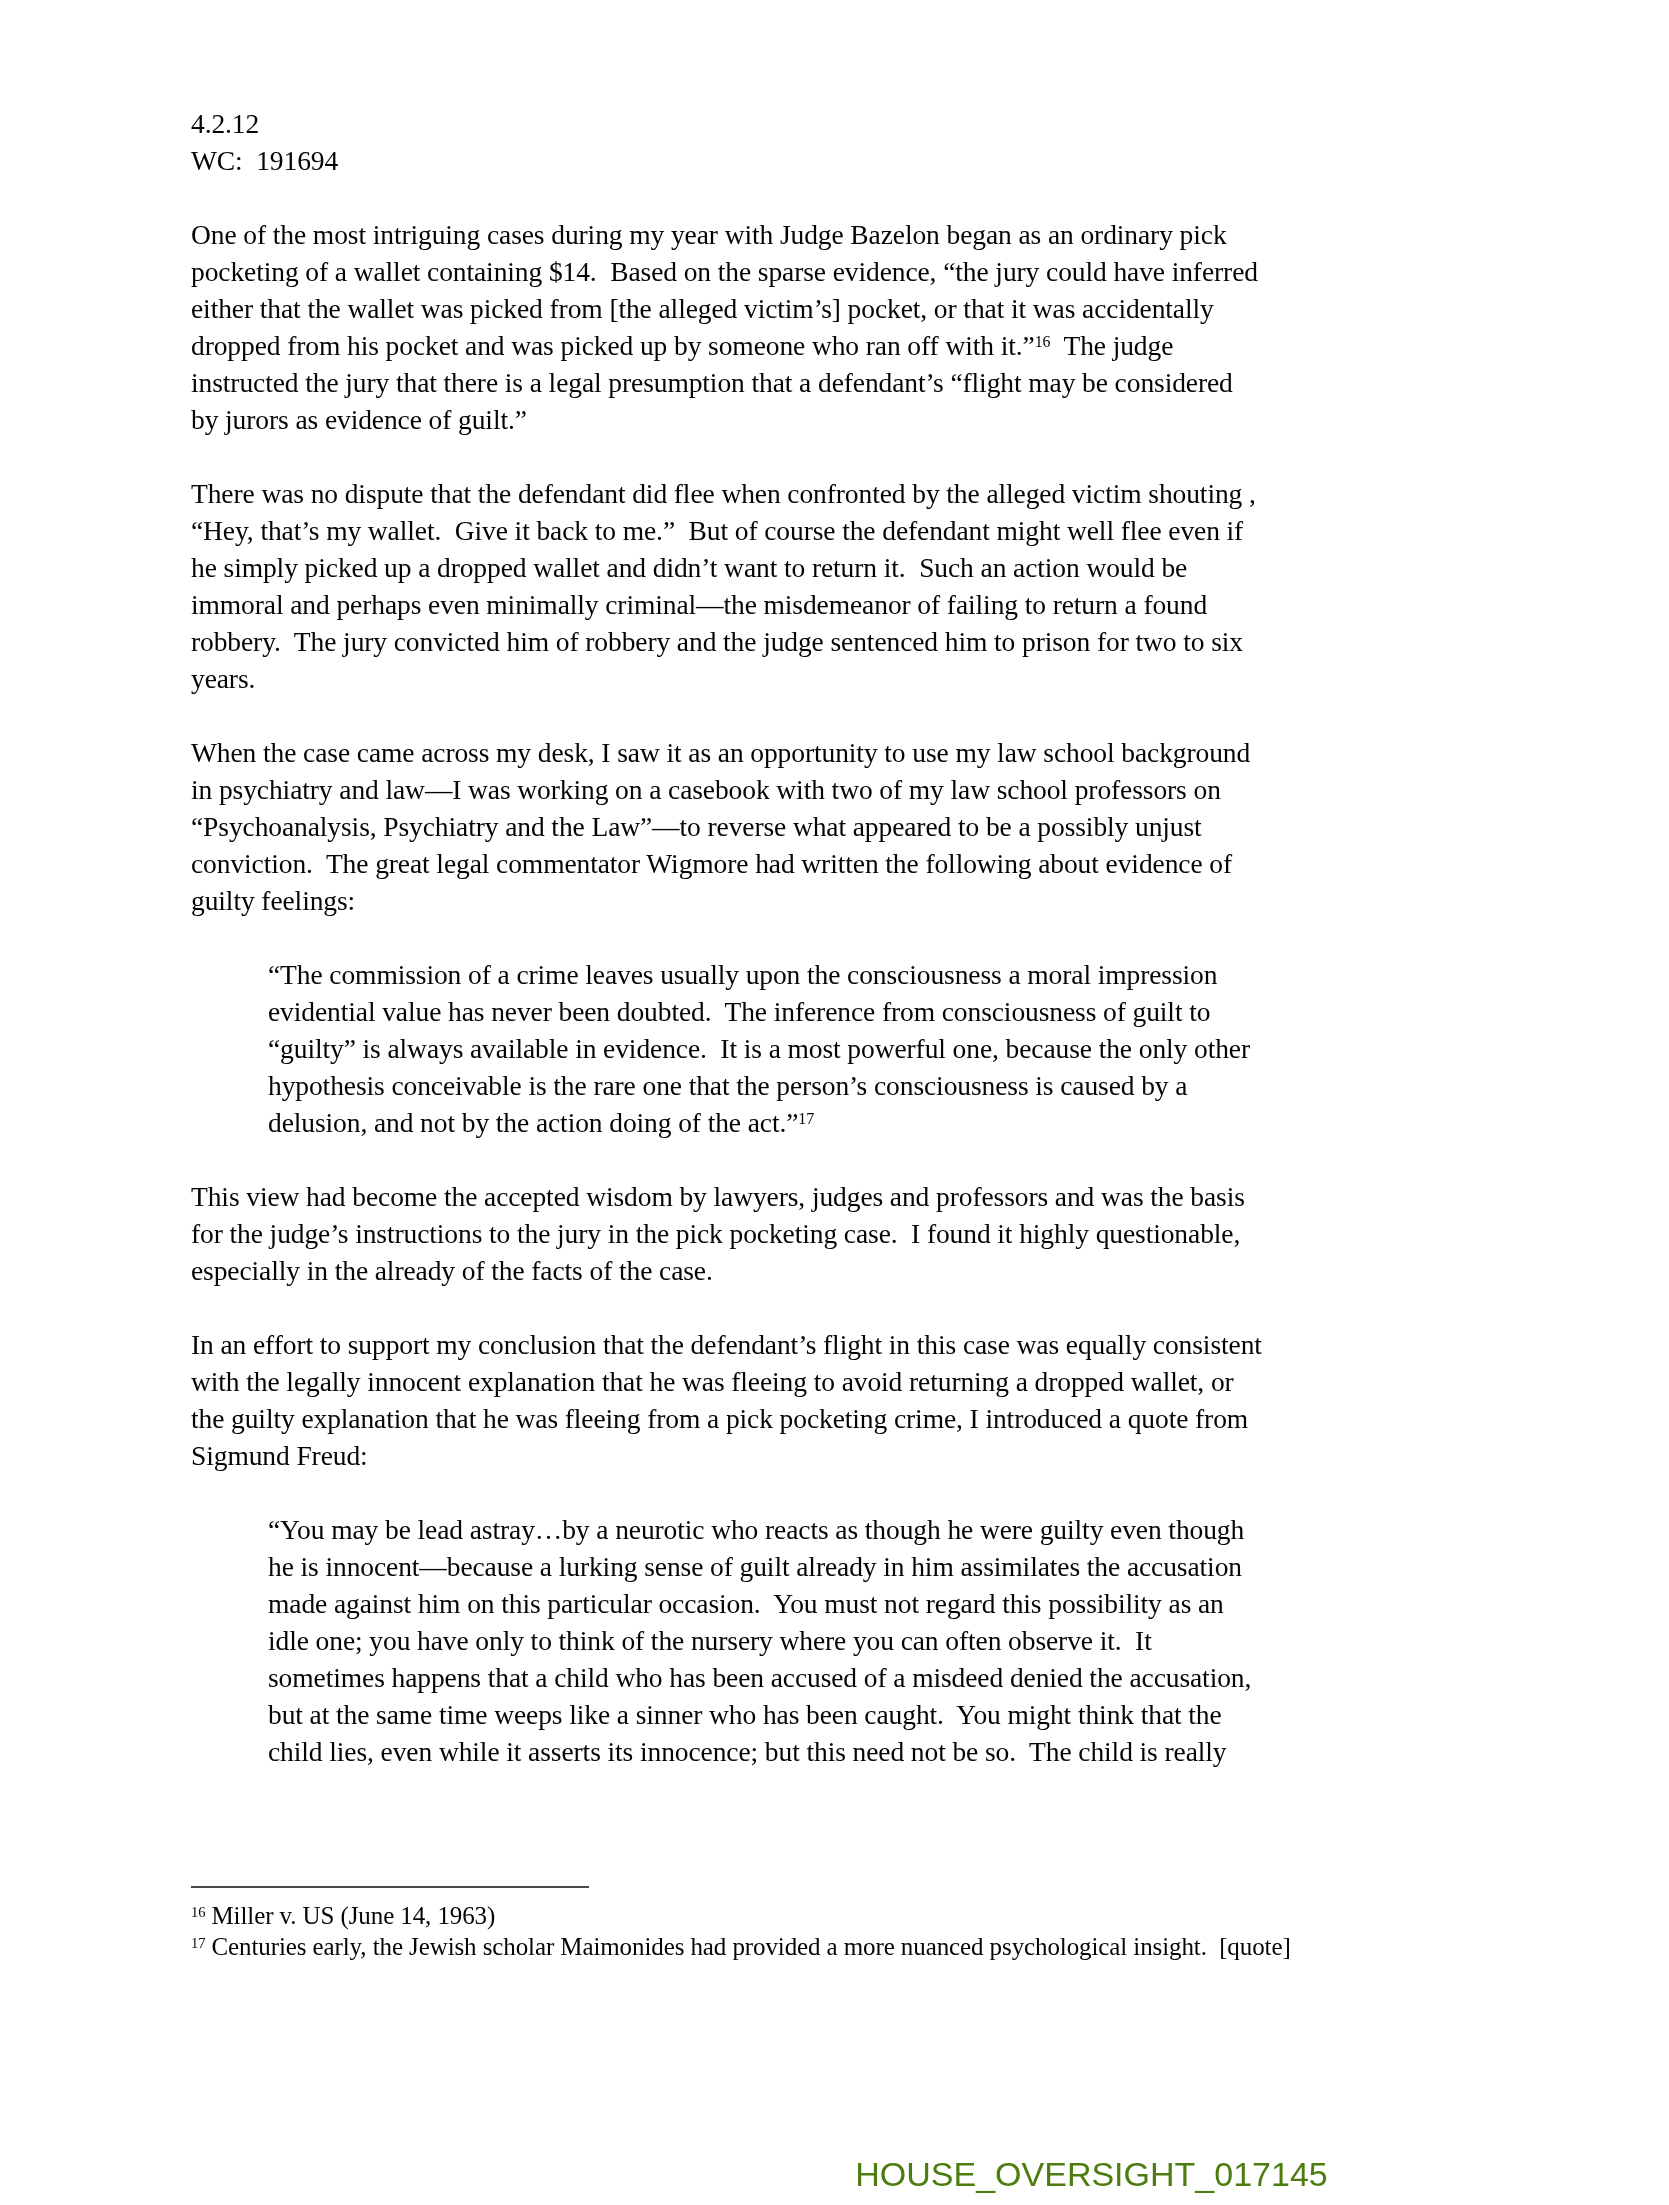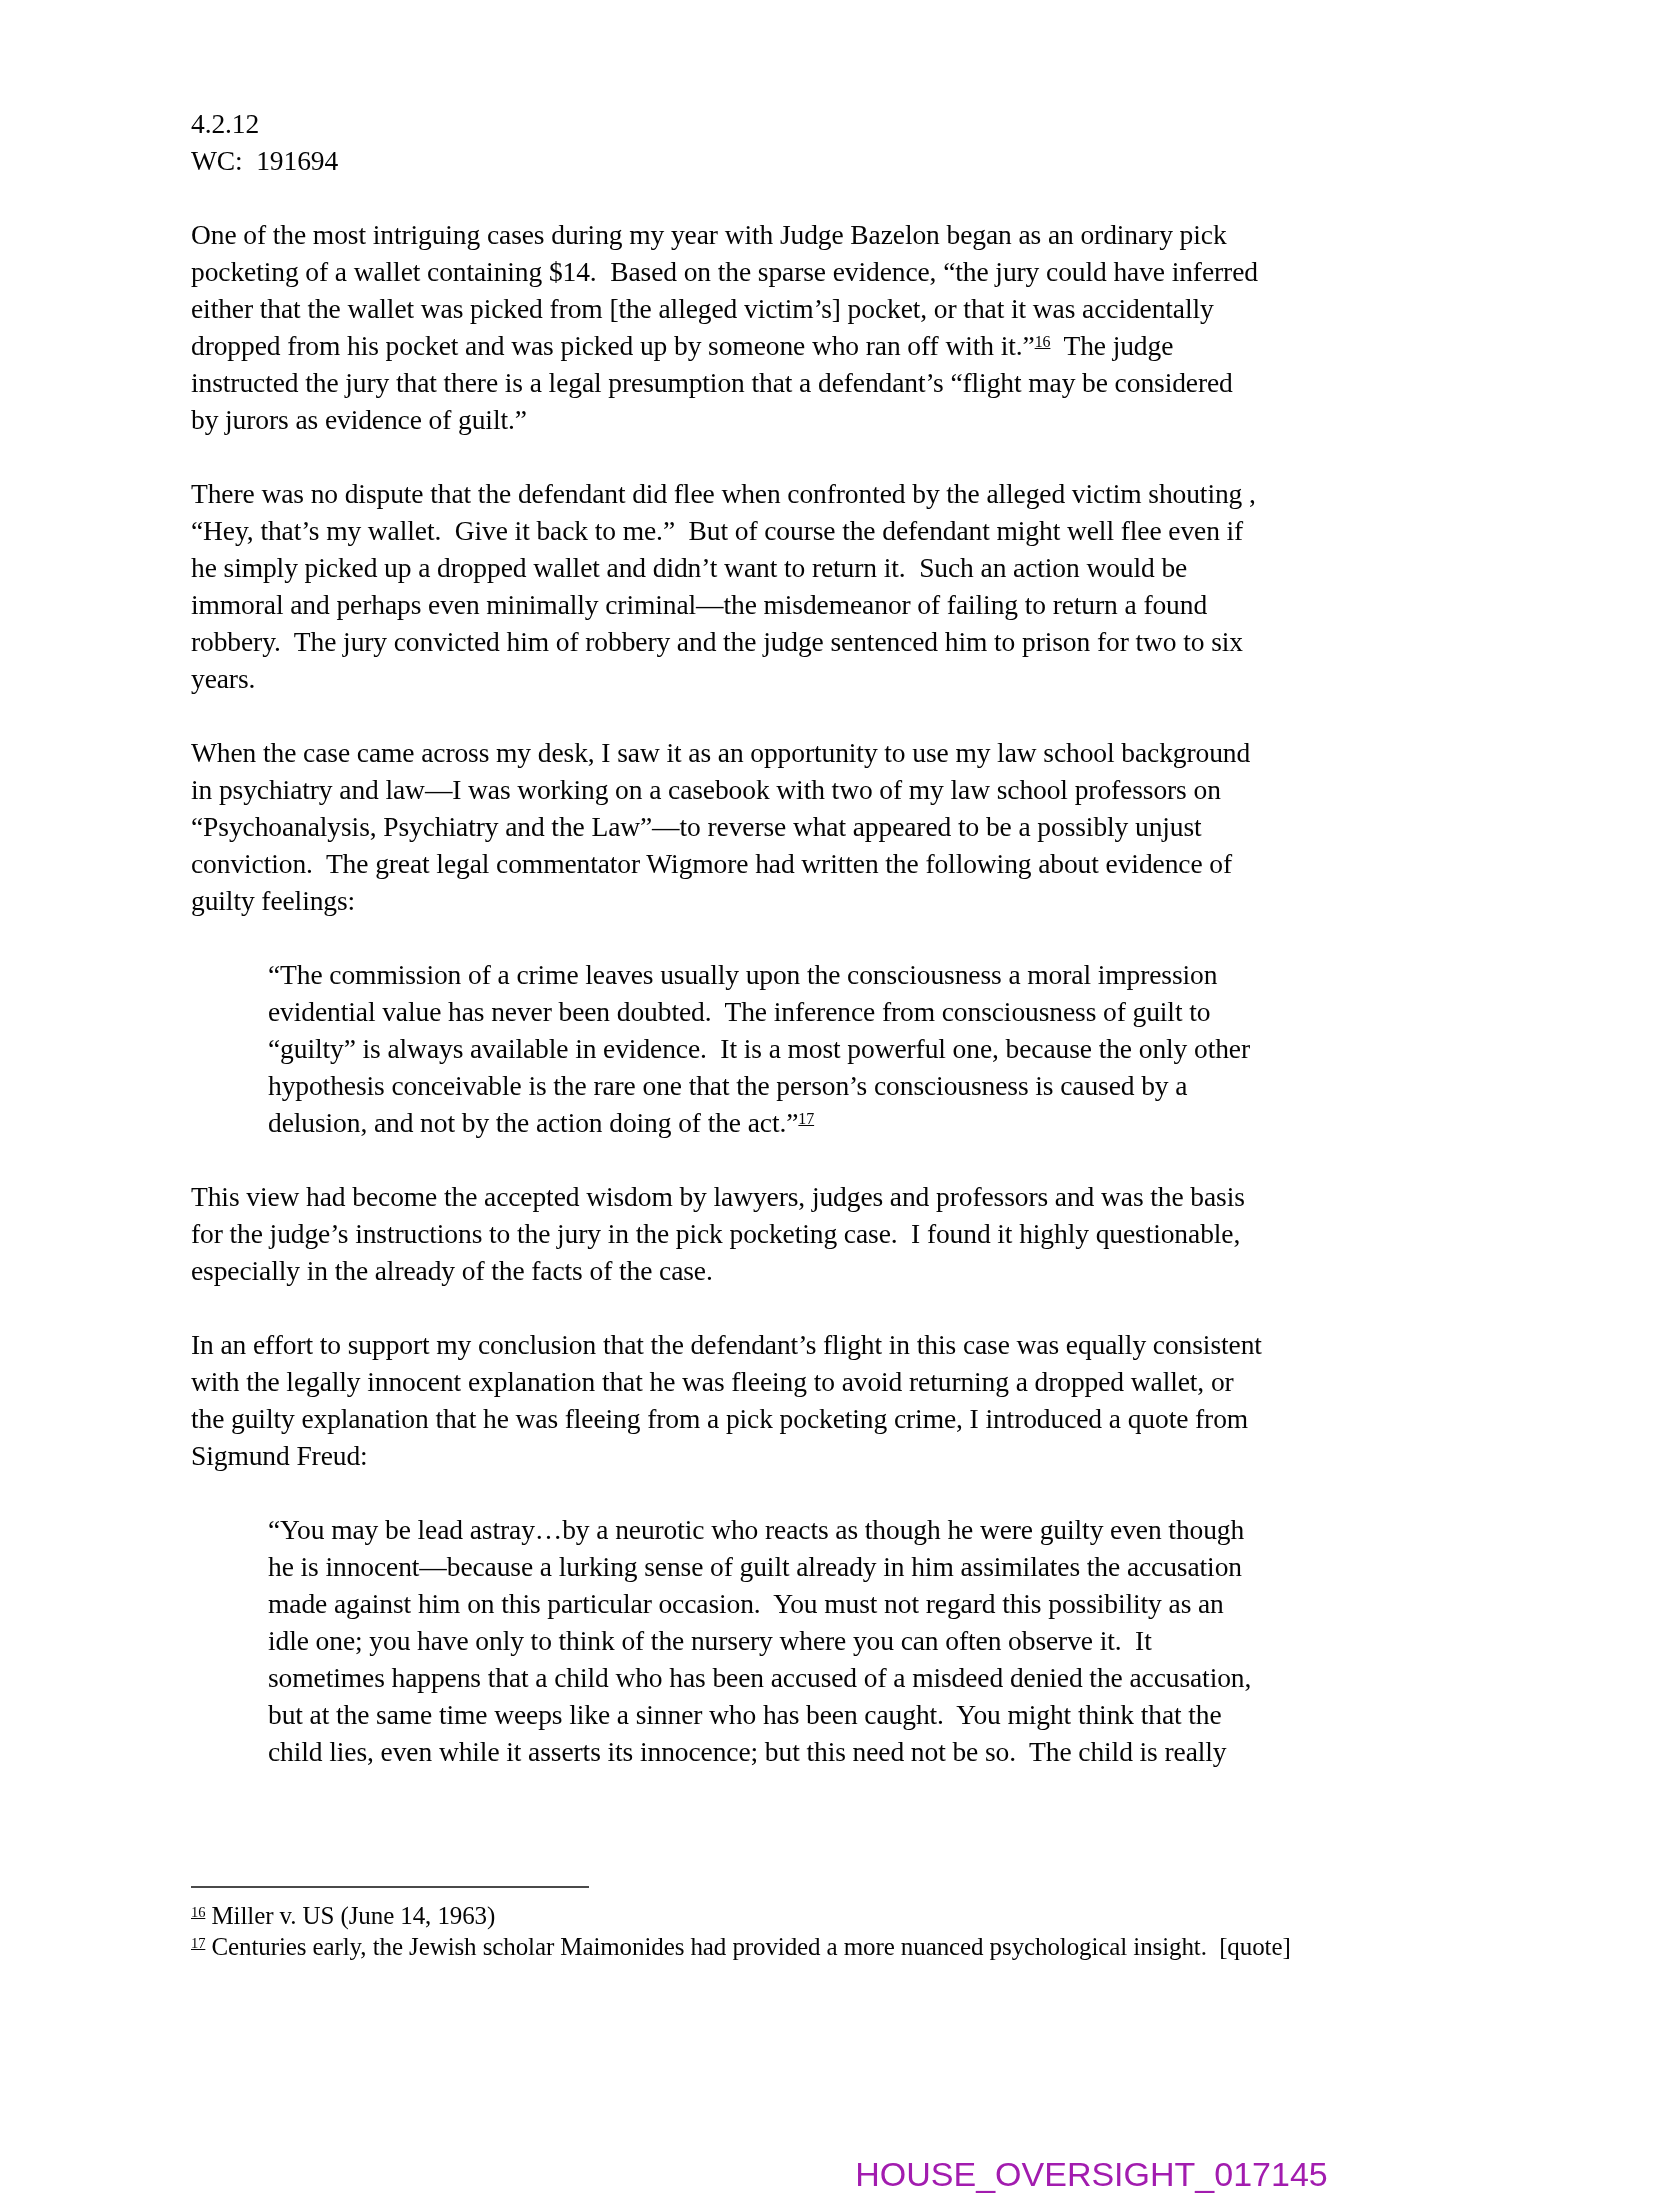--- a/index.html
+++ b/index.html
@@ -33,21 +33,20 @@
     line-height: 37px;
     white-space: pre;
     letter-spacing: -0.1px;
   }
   .line sup, .fn-line sup {
     font-size: 0.58em;
     line-height: 0;
     position: relative;
     top: -0.5em;
     vertical-align: baseline;
-    text-decoration: underline;
   }
   .ul {
     text-decoration: underline;
     text-decoration-thickness: 2px;
     text-underline-offset: 4.6px;
   }
   .footnotes {
     position: absolute;
     left: 191px;
     top: 1886px;
@@ -74,21 +73,21 @@
     font-size: 28px;
     line-height: 37px;
   }
   .bates {
     position: absolute;
     top: 2156px;
     right: 18.3px;
     font-family: "Liberation Sans", "DejaVu Sans", sans-serif;
     font-size: 34px;
     line-height: 37px;
-    color: #a21caf;
+    color: #4d7c0f;
     letter-spacing: 0px;
   }
 </style>
 </head>
 <body>
 
 <div class="page">
 
   <div class="doc">
     <div class="block">

